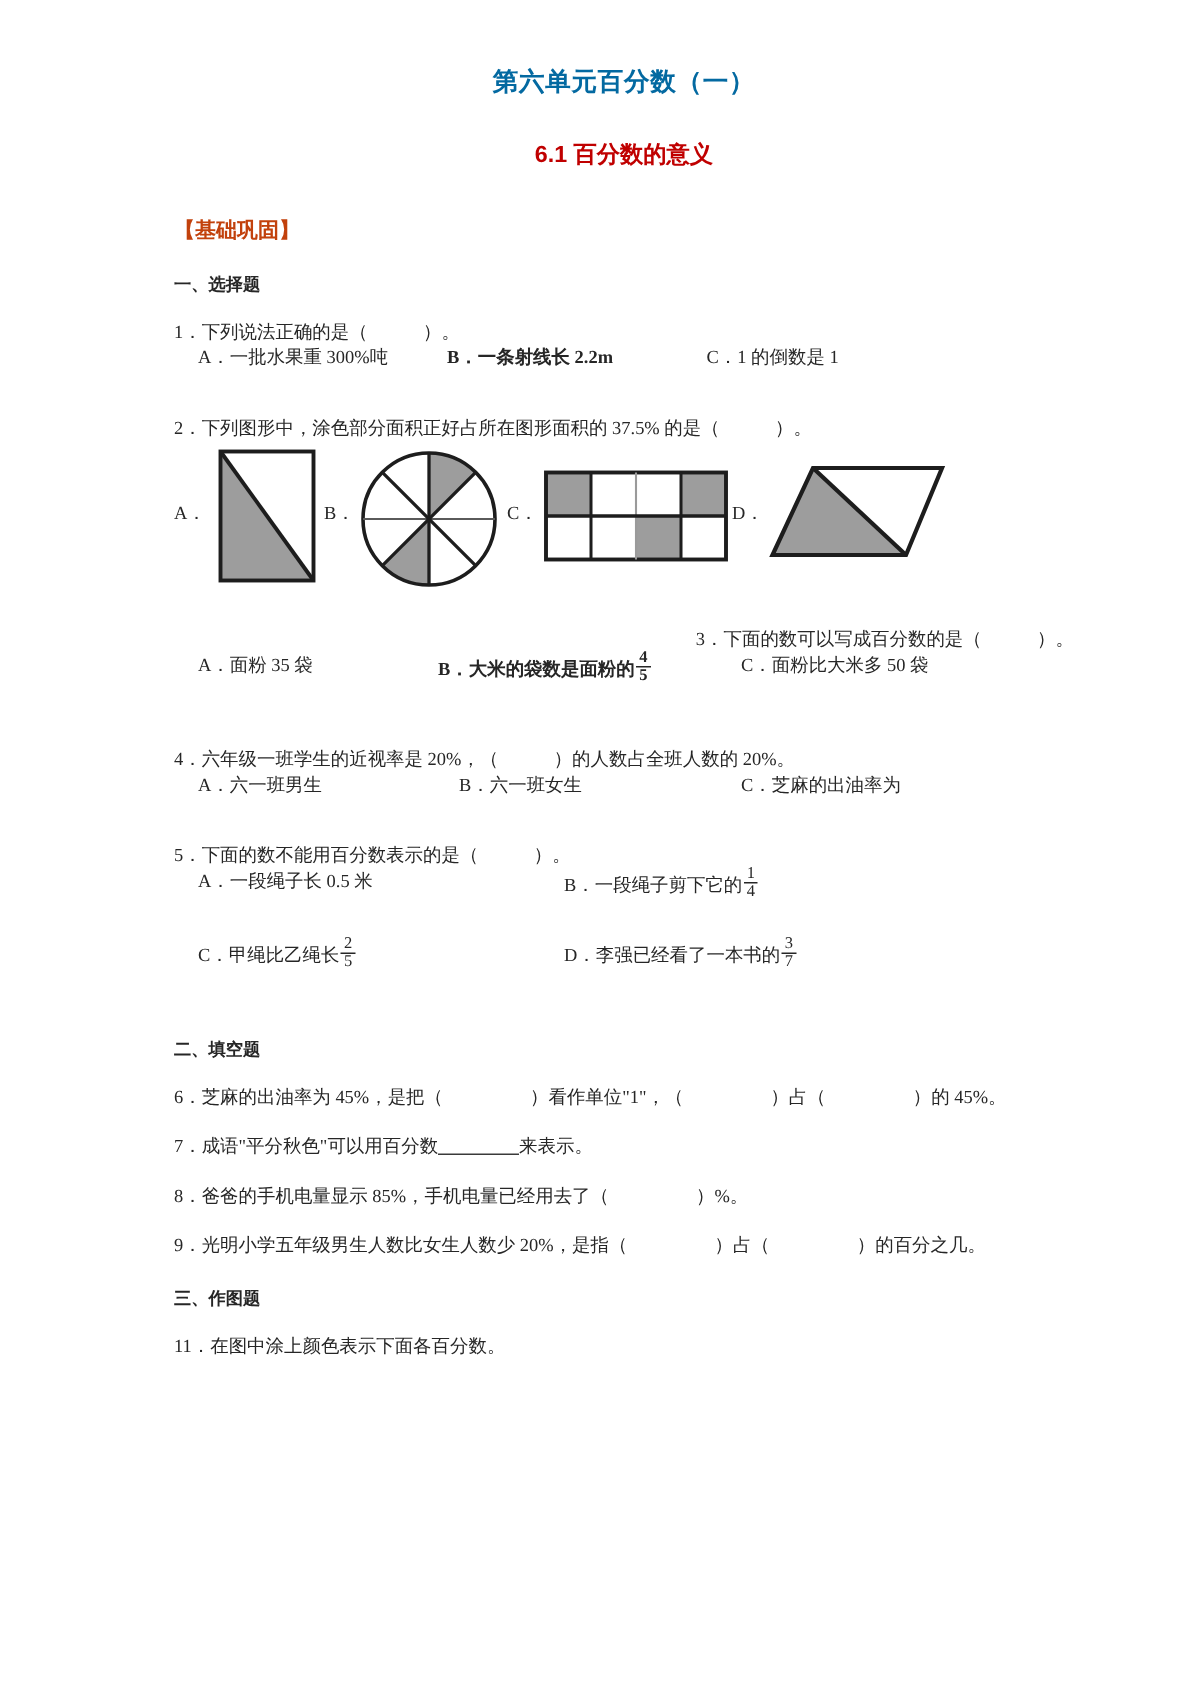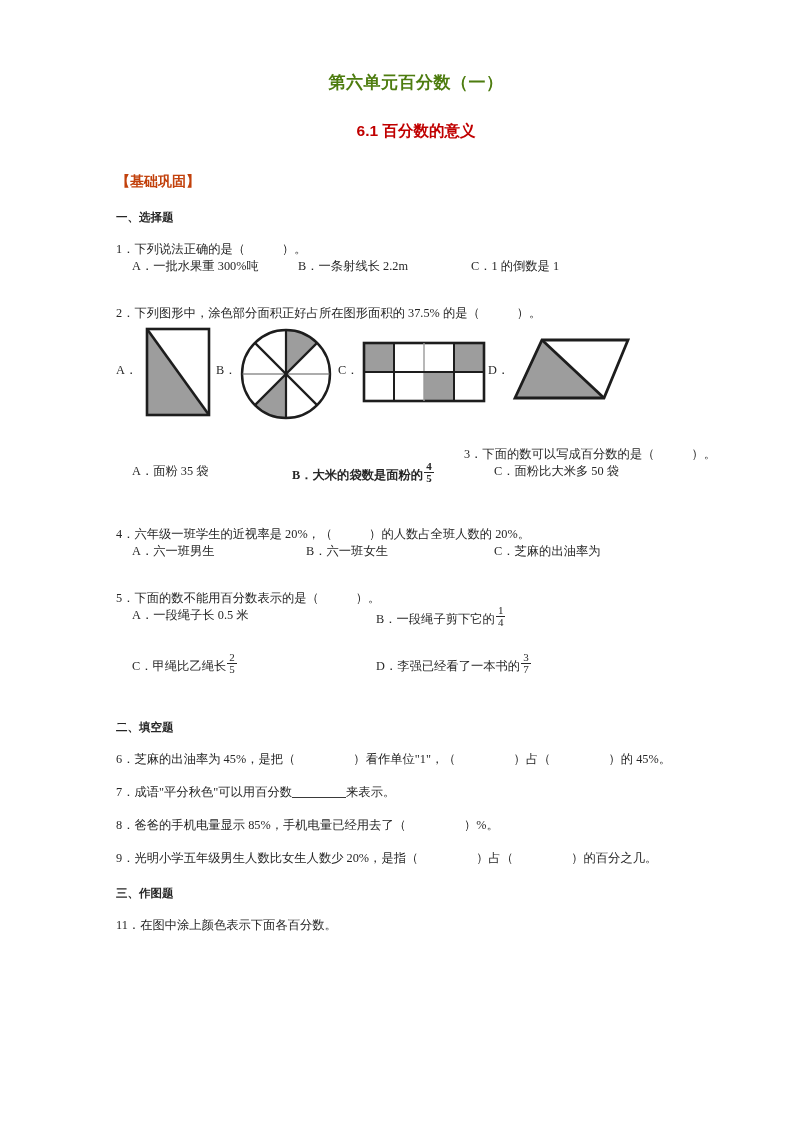--- a/index.html
+++ b/index.html
@@ -24,28 +24,28 @@
   }
   .content {
     position: absolute;
     left: 116px;
     top: 0;
     width: 600px;
   }
 
   
   .doc-title {
-    color: #4d7c0f;
+    color: #0369a1;
     font-family: "Liberation Sans", "DejaVu Sans", sans-serif;
     font-weight: bold;
     font-size: 17px;
     text-align: center;
     letter-spacing: 0.5px;
     margin: 0;
-    padding-top: 71px;
+    padding-top: 43px;
   }
   .doc-subtitle {
     color: #c00000;
     font-family: "Liberation Sans", "DejaVu Sans", sans-serif;
     font-weight: bold;
     font-size: 15.5px;
     text-align: center;
     margin: 0;
     padding-top: 27px;
   }
@@ -136,21 +136,21 @@
 
     <h1 class="doc-title">第六单元百分数（一）</h1>
     <h2 class="doc-subtitle">6.1 百分数的意义</h2>
     <div class="section-red">【基础巩固】</div>
 
     <div class="section-head">一、选择题</div>
 
     <div class="q">1．下列说法正确的是（　　　）。</div>
     <div class="opts">
       <span class="opt" style="left:16px;">A．一批水果重 300%吨</span>
-      <span class="opt" style="left:182px;">B．一条射线长 2.2m</span>
+      <span class="opt" style="left:182px;font-weight:bold;">B．一条射线长 2.2m</span>
       <span class="opt" style="left:355px;">C．1 的倒数是 1</span>
     </div>
 
     <div class="q">2．下列图形中，涂色部分面积正好占所在图形面积的 37.5% 的是（　　　）。</div>
 
     <div class="figrow">
 
       <span class="lbl" style="left:0px;  top:40px;">A．</span>
       <svg class="fig" style="left:28px; top:4px;" width="68" height="92" viewBox="0 0 68 92">
         <polygon points="3,3 3,89 65,89" class="shade"></polygon>

